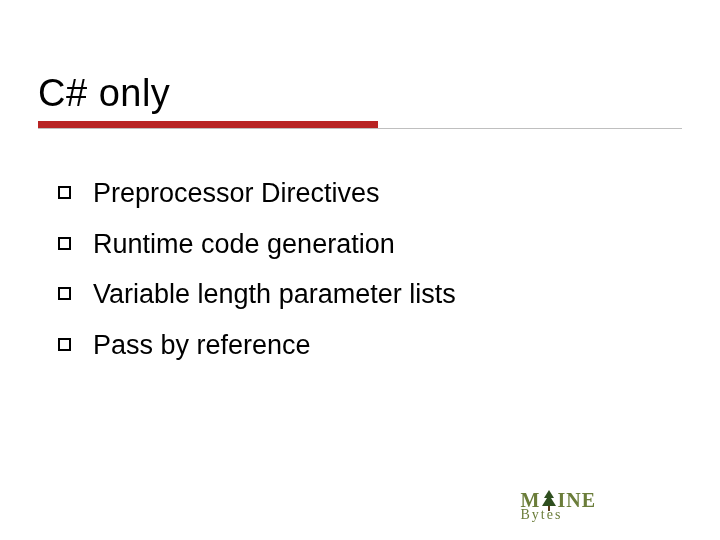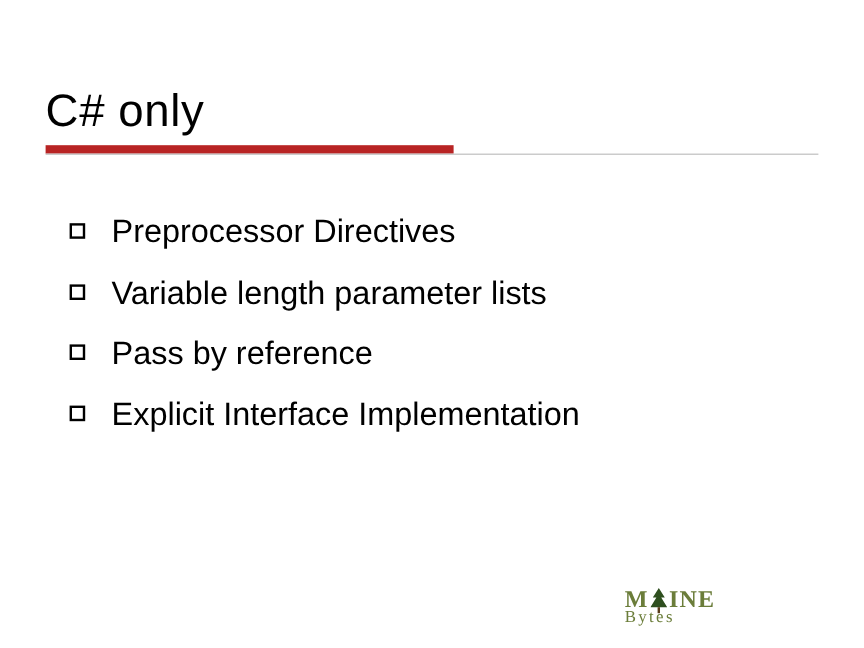--- a/index.html
+++ b/index.html
@@ -123,29 +123,29 @@
     </div>
   </div>
 
   <div class="body-block">
     <div class="bullet-row">
       <span class="bullet-box"></span>
       <span class="bullet-text">Preprocessor Directives</span>
     </div>
     <div class="bullet-row">
       <span class="bullet-box"></span>
+      <span class="bullet-text">Runtime code generation</span>
+    </div>
+    <div class="bullet-row">
+      <span class="bullet-box"></span>
       <span class="bullet-text">Variable length parameter lists</span>
     </div>
     <div class="bullet-row">
       <span class="bullet-box"></span>
       <span class="bullet-text">Pass by reference</span>
-    </div>
-    <div class="bullet-row">
-      <span class="bullet-box"></span>
-      <span class="bullet-text">Explicit Interface Implementation</span>
     </div>
   </div>
 
   <div class="logo">
     <div class="logo-top">
       <span class="m">M</span>
       <span class="tree">
         <svg width="14" height="22" viewBox="0 0 14 22">
           <polygon points="7,0 12,8 9,8 14,16 0,16 5,8 2,8" fill="#2f4f1f"></polygon>
           <rect x="6" y="16" width="2" height="5" fill="#5a3b1a"></rect>

